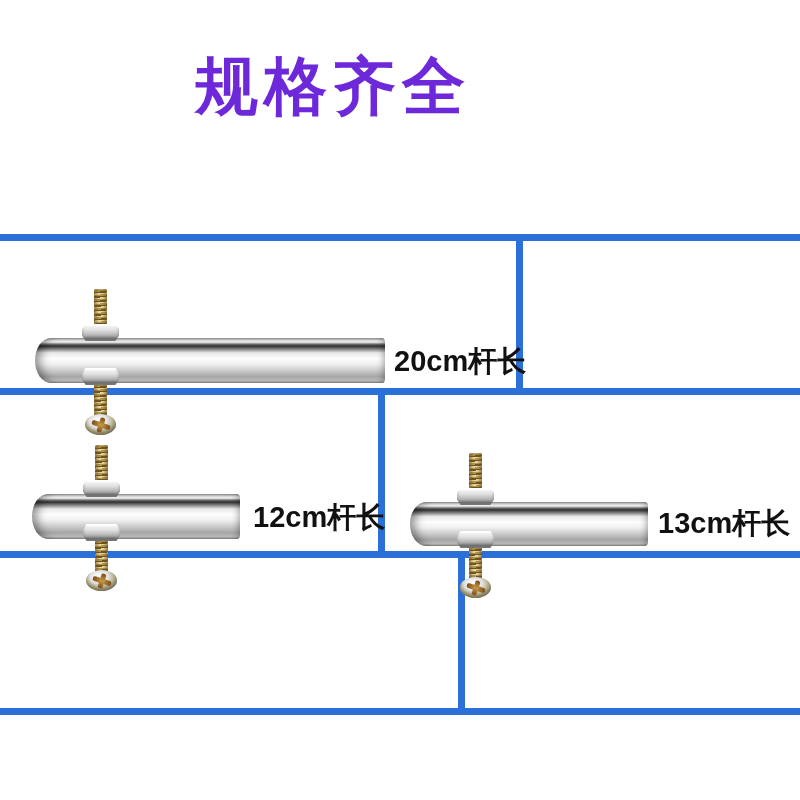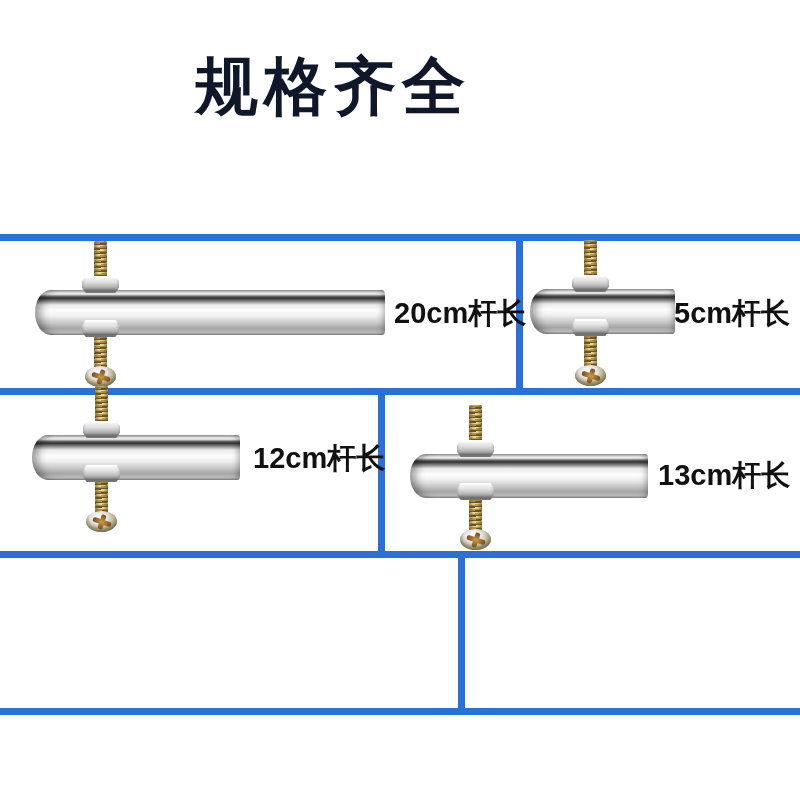--- a/index.html
+++ b/index.html
@@ -2,27 +2,27 @@
 <html><head>
 <meta charset="utf-8">
 <style>
   html,body{margin:0;padding:0;background:#ffffff;}
   .canvas{
     position:relative;width:800px;height:800px;background:#ffffff;overflow:hidden;
     font-family:"Liberation Sans","DejaVu Sans",sans-serif;
   }
   .title{
     position:absolute;left:195px;top:52px;margin:0;
-    font-size:63px;line-height:1.1;font-weight:800;color:#0f172a;letter-spacing:6px;
+    font-size:63px;line-height:1.1;font-weight:800;color:#6d28d9;letter-spacing:6px;
   }
   
   .hbar{position:absolute;left:0;width:800px;height:7px;background:#2b6fd9;}
   .vbar{position:absolute;width:7px;background:#2b6fd9;}
   
-  .cell{position:absolute;}
+  .cell{position:absolute;margin-top:48px;}
   .spec-label{
     position:absolute;font-size:29px;font-weight:700;color:#111;
     line-height:34px;white-space:nowrap;
   }
   
   .tube{
     position:absolute;left:var(--tl);top:var(--tt);width:var(--tw);height:var(--th);
     z-index:2;border-radius:16px 3px 3px 16px / 50% 10% 10% 50%;
     background:linear-gradient(180deg,
       #9a9a9a 0%,#dedede 5%,#f7f7f7 9%,#6a6a6a 14%,#303030 18%,
@@ -86,36 +86,22 @@
       <div class="nut lower"></div>
       <div class="thread lower"></div>
       <div class="screw-head">
           <span class="cross a"></span>
           <span class="cross b"></span>
         </div>
     </div>
     <div class="spec-label" style="left:394px;top:55px">20cm杆长</div>
   </div>
 
-  <div class="cell" style="left:523px;top:241px;width:277px;height:147px">
-    <div class="rod" style="--tl:7px;--tt:48px;--tw:145px;--th:45px;--sx:67px">
-      <div class="thread upper"></div>
-      <div class="nut upper"></div>
-      <div class="tube"></div>
-      <div class="nut lower"></div>
-      <div class="thread lower"></div>
-      <div class="screw-head">
-          <span class="cross a"></span>
-          <span class="cross b"></span>
-        </div>
-    </div>
-    <div class="spec-label" style="left:151px;top:55px">5cm杆长</div>
-  </div>
 
-  <div class="cell" style="left:0;top:378px;width:378px;height:192px">
+  <div class="cell" style="left:0;top:389px;width:378px;height:192px">
     <div class="rod" style="--tl:32px;--tt:57px;--tw:208px;--th:45px;--sx:101px">
       <div class="thread upper"></div>
       <div class="nut upper"></div>
       <div class="tube"></div>
       <div class="nut lower"></div>
       <div class="thread lower"></div>
       <div class="screw-head">
           <span class="cross a"></span>
           <span class="cross b"></span>
         </div>

